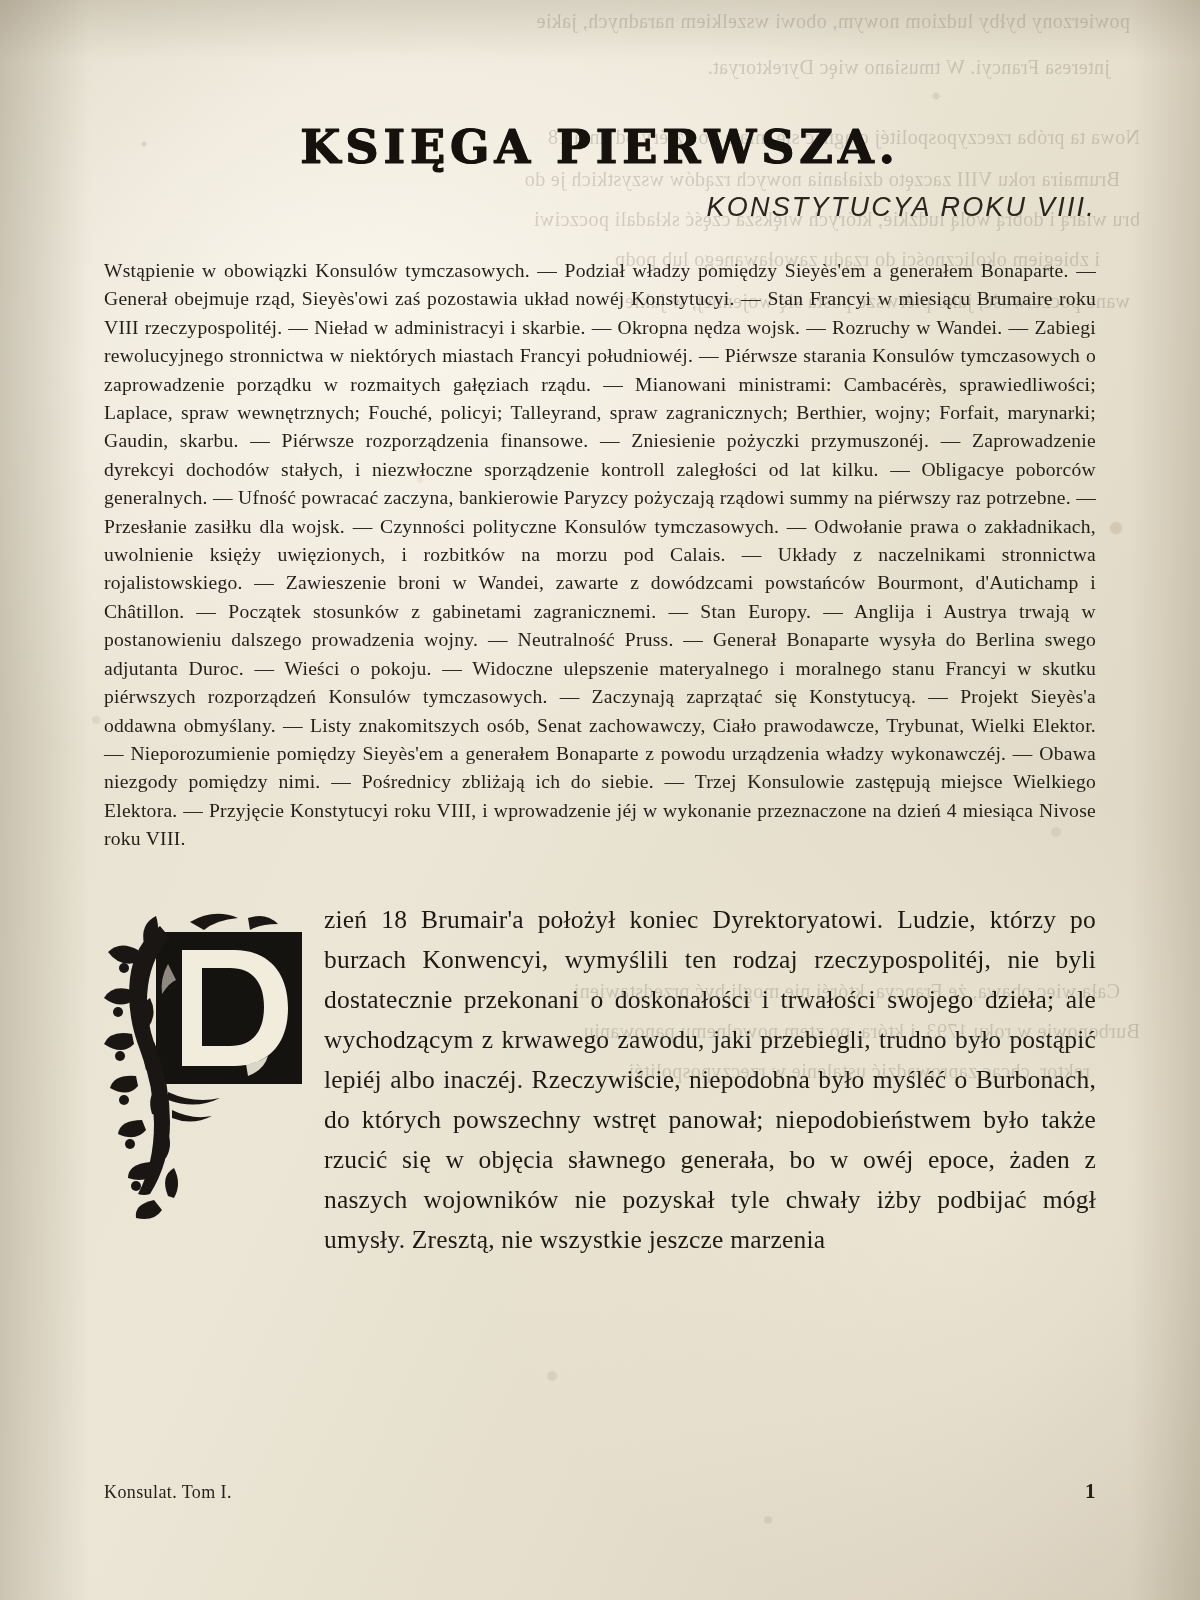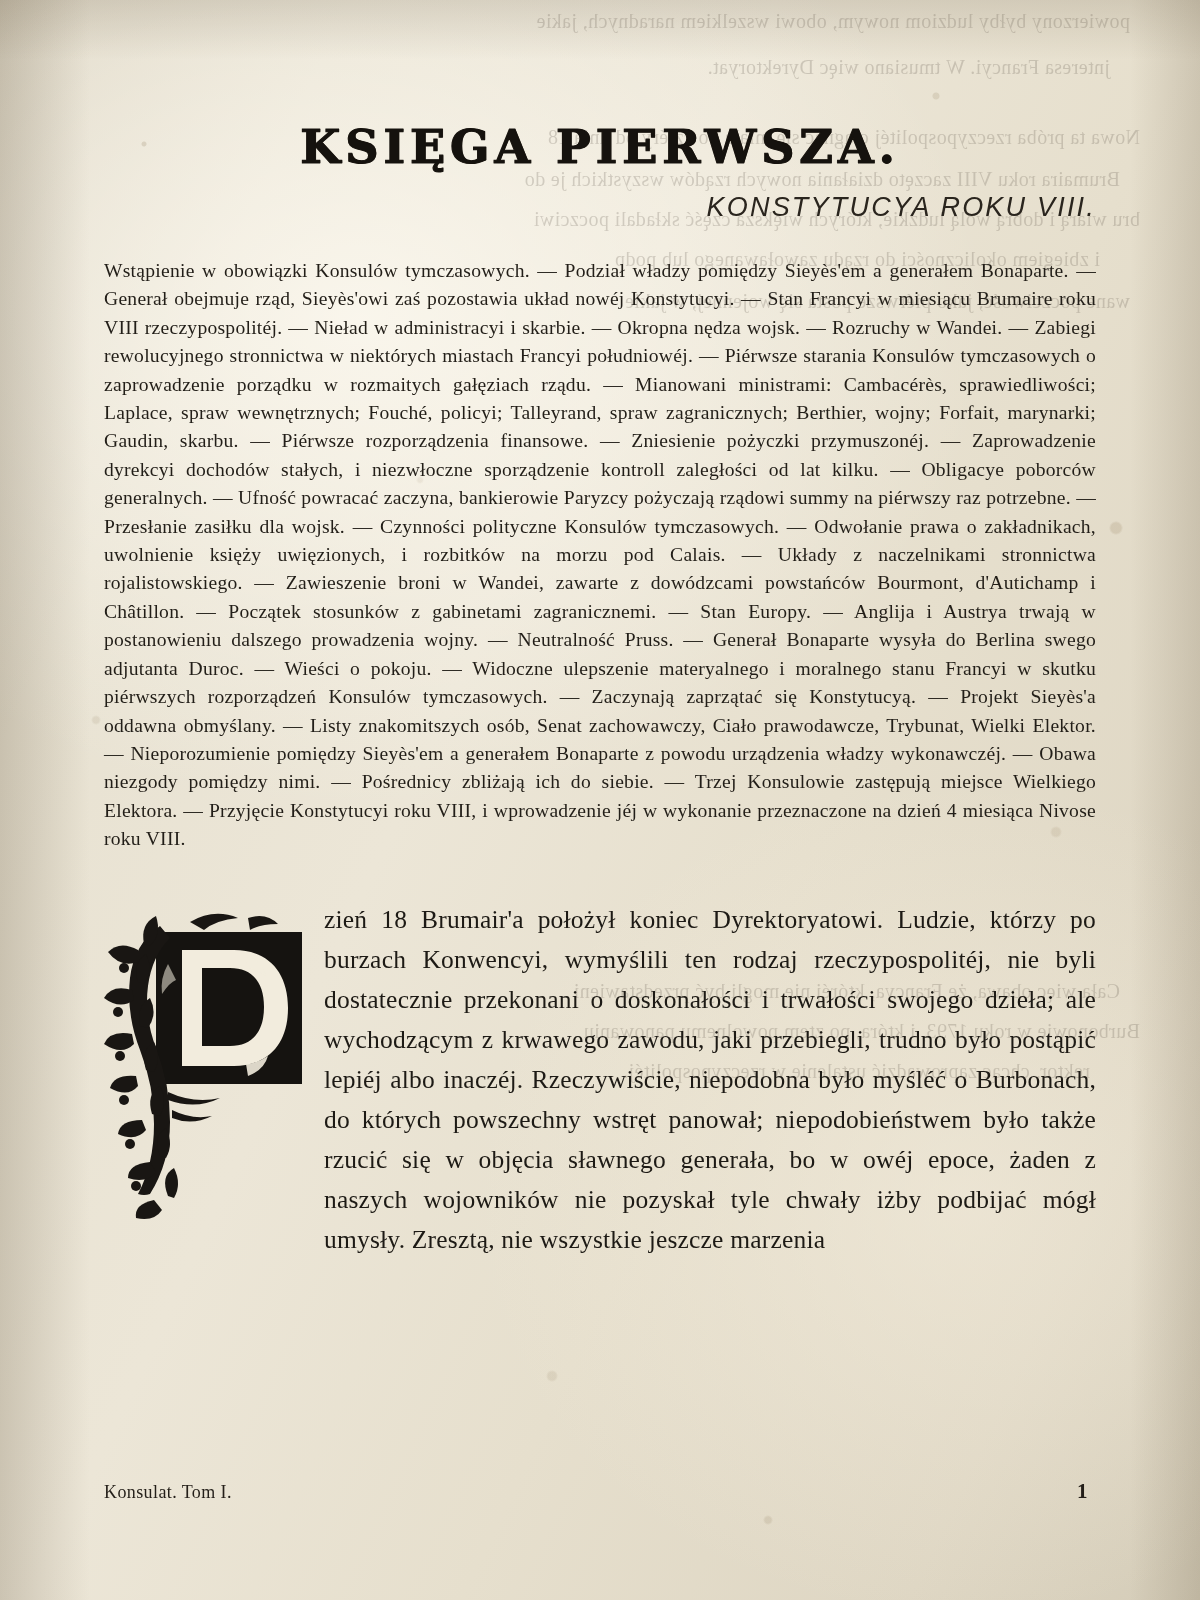--- a/index.html
+++ b/index.html
@@ -115,21 +115,21 @@
     font-size: 25.5px;
     line-height: 40px;
     text-align: justify;
     letter-spacing: .2px;
     color: #1d1a15;
   }
 
   .footer {
     position: absolute;
     left: 0;
-    right: 8px;
+    right: 0;
     bottom: 96px;
     display: flex;
     align-items: baseline;
     justify-content: space-between;
     font-size: 18px;
     letter-spacing: .4px;
     color: #241f19;
   }
   .footer .folio {
     font-size: 21px;

